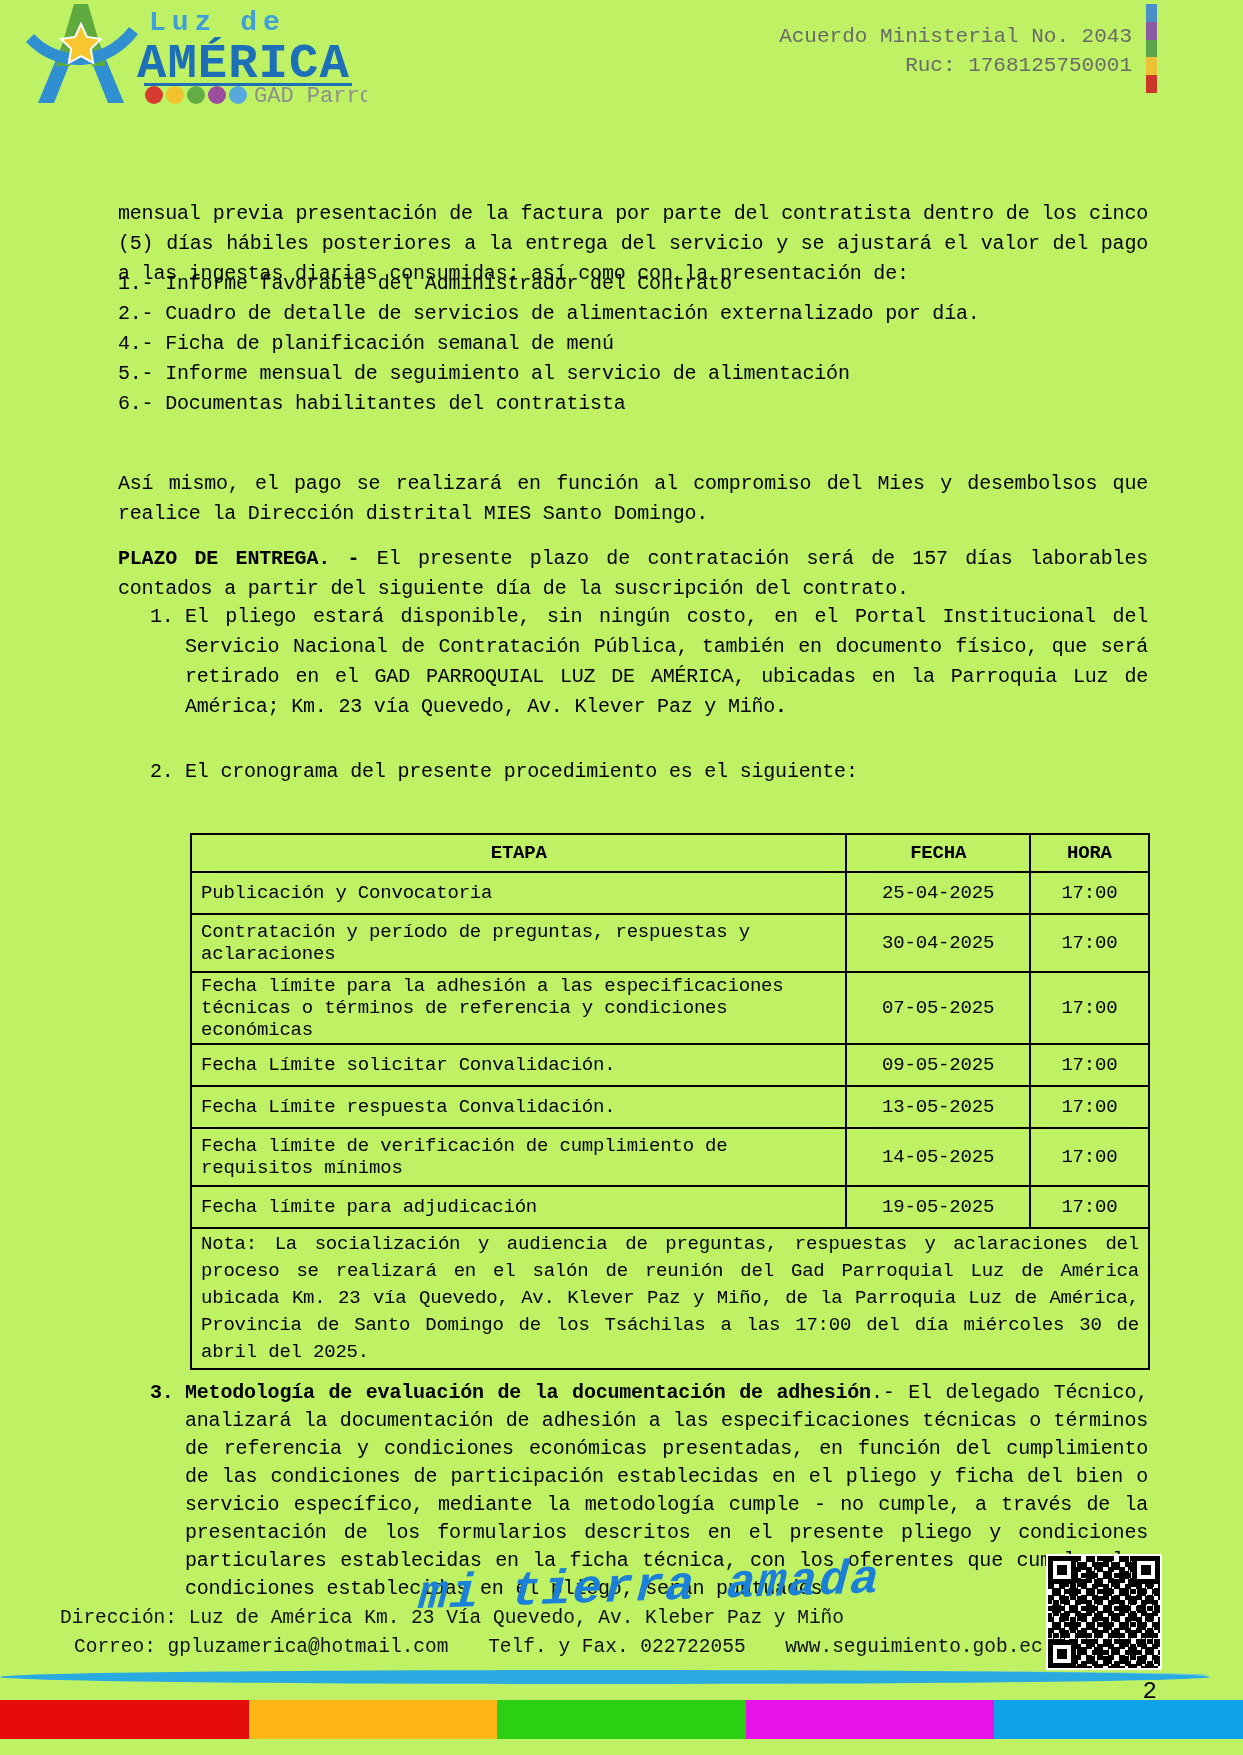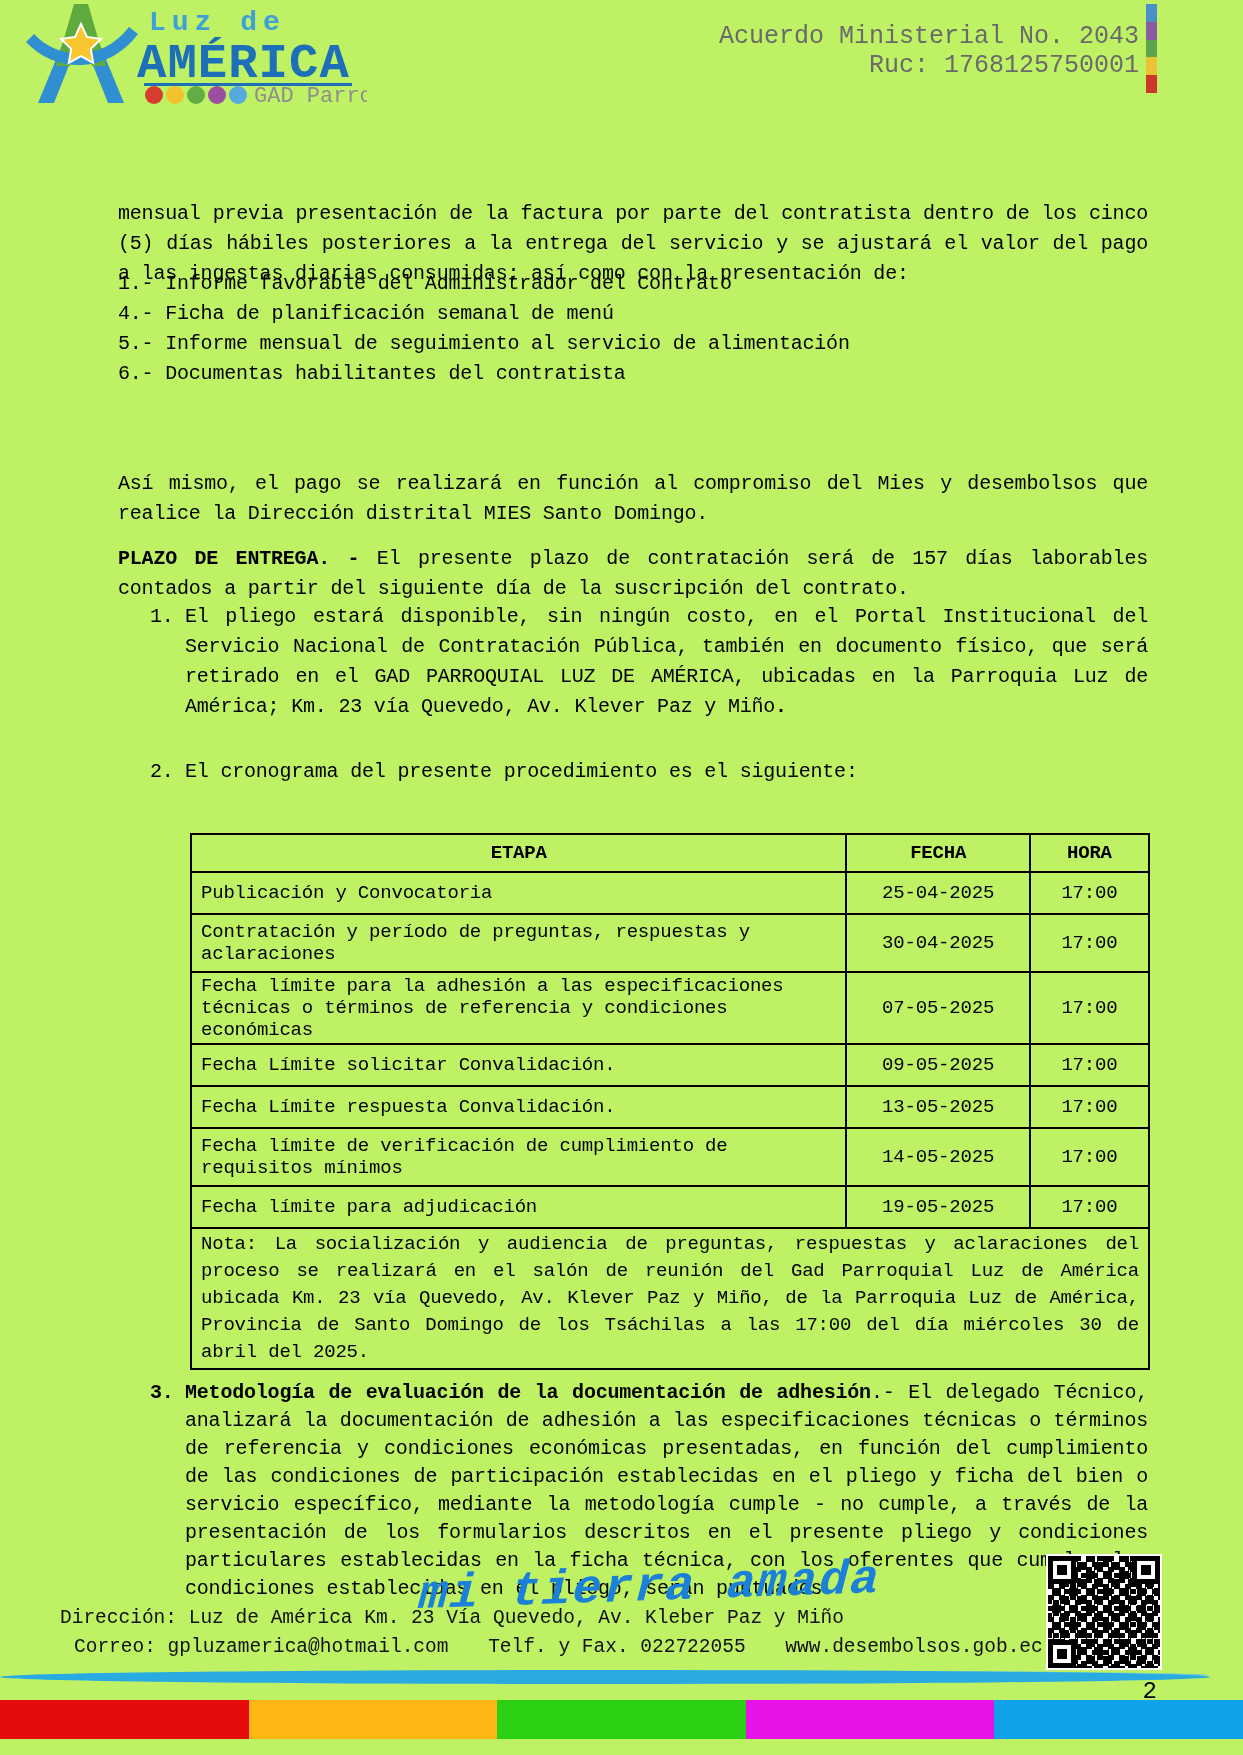--- a/index.html
+++ b/index.html
@@ -1,22 +1,22 @@
 <!DOCTYPE html>
 <html><head>
 <meta charset="utf-8">
 <style>
   html,body{margin:0;padding:0;background:#fff;}
   .page{position:relative;width:1243px;height:1755px;background:#bef264;overflow:hidden;
         font-family:Liberation Mono, monospace;color:#000;}
 
   
   .logo{position:absolute;left:22px;top:0;}
-  .hdr-right{position:absolute;right:104px;top:22px;text-align:right;color:#6a6a6a;
-             font-size:25px;line-height:29px;}
+  .hdr-right{position:absolute;right:111px;top:22px;text-align:right;color:#6a6a6a;
+             font-size:21px;line-height:29px;}
   .vbar{position:absolute;right:86px;top:4px;width:11px;height:89px;display:flex;flex-direction:column;}
   .vbar span{flex:1;}
   .vb1{background:#4a8fc7;} .vb2{background:#8a5ba0;} .vb3{background:#5ca34d;}
   .vb4{background:#ecc236;} .vb5{background:#cd3729;}
 
   
   .btxt{position:absolute;left:118px;width:1030px;font-size:20px;line-height:30px;
         letter-spacing:-0.2px;}
   .just{text-align:justify;}
   .p1{top:179px;}
@@ -97,20 +97,21 @@
     <span class="vb2"></span>
     <span class="vb3"></span>
     <span class="vb4"></span>
     <span class="vb5"></span>
   </div>
 
   <p class="btxt just p1">mensual previa presentación de la factura por parte del contratista dentro de los cinco (5) días hábiles posteriores a la entrega del servicio y se ajustará el valor del pago a las ingestas diarias consumidas; así como con la presentación de:</p>
 
   <div class="btxt reqlist">
     <div>1.- Informe favorable del Administrador del Contrato</div>
+    <div>2.- Cuadro de detalle de servicios de alimentación externalizado por día.</div>
     <div>4.- Ficha de planificación semanal de menú</div>
     <div>5.- Informe mensual de seguimiento al servicio de alimentación</div>
     <div>6.- Documentas habilitantes del contratista</div>
   </div>
 
   <p class="btxt just p2">Así mismo, el pago se realizará en función al compromiso del Mies y desembolsos que realice la Dirección distrital MIES Santo Domingo.</p>
 
   <p class="btxt just plazo"><b>PLAZO DE ENTREGA. - </b><span>El presente plazo de contratación será de 157 días laborables contados a partir del siguiente día de la suscripción del contrato.</span></p>
 
   <div class="btxt numitem item1">
@@ -178,21 +179,21 @@
     <span class="itx just"><b>Metodología de evaluación de la documentación de adhesión</b><span>.- El delegado Técnico, analizará la documentación de adhesión a las especificaciones técnicas o términos de referencia y condiciones económicas presentadas, en función del cumplimiento de las condiciones de participación establecidas en el pliego y ficha del bien o servicio específico, mediante la metodología cumple - no cumple, a través de la presentación de los formularios descritos en el presente pliego y condiciones particulares establecidas en la ficha técnica, con los oferentes que cumplan las condiciones establecidas en el pliego, serán puntuados</span></span>
   </div>
 
   <div class="slogan">mi tierra amada</div>
 
   <div class="ftr-text">
     <div>Dirección: Luz de América Km. 23 Vía Quevedo, Av. Kleber Paz y Miño</div>
     <div class="ftr-contact">
       <span>Correo: gpluzamerica@hotmail.com</span>
       <span>Telf. y Fax. 022722055</span>
-      <span>www.desembolsos.gob.ec</span>
+      <span>www.seguimiento.gob.ec</span>
     </div>
   </div>
 
   <div class="qr">
     <div class="qr-pattern">
       <div class="qr-finder qf-tl"></div>
       <div class="qr-finder qf-tr"></div>
       <div class="qr-finder qf-bl"></div>
     </div>
   </div>

